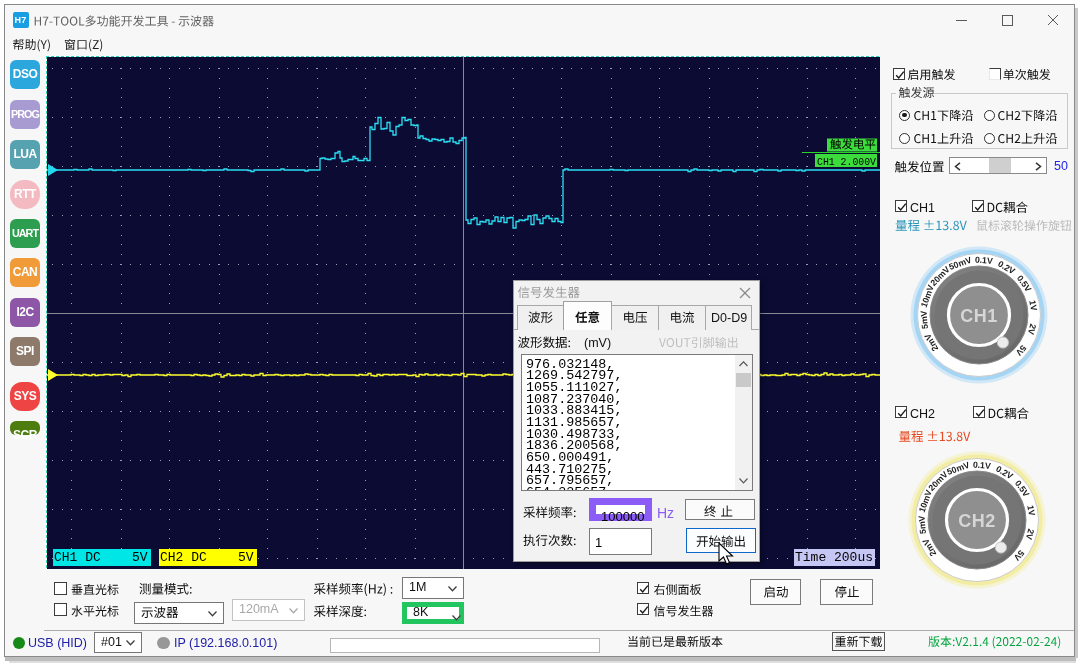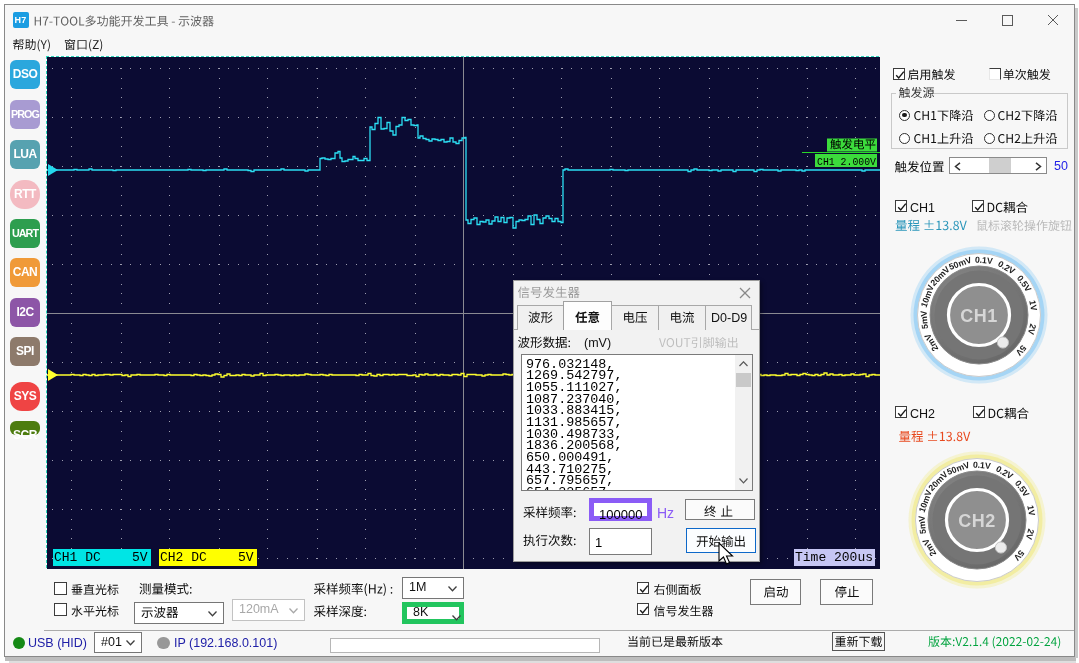--- a/index.html
+++ b/index.html
@@ -64,21 +64,21 @@
     <div style="position:absolute;right:0;top:0;width:17px;height:135px;background:#f1f1f1">
       <svg style="position:absolute;left:4px;top:6px" width="9" height="6" viewBox="0 0 9 6">
         <polyline points="0.5,5 4.5,0.8 8.5,5" fill="none" stroke="#5a5a5a" stroke-width="1.2"></polyline>
       </svg>
       <div style="position:absolute;left:1px;top:18px;width:15px;height:14px;background:#c9c9c9"></div>
       <svg style="position:absolute;left:4px;top:123px" width="9" height="6" viewBox="0 0 9 6">
         <polyline points="0.5,0.5 4.5,4.8 8.5,0.5" fill="none" stroke="#5a5a5a" stroke-width="1.2"></polyline>
       </svg>
     </div>
   </div>
-<div style="position:absolute;left:589px;top:498px;width:63px;height:23px;border:5px solid #8b5cf6;background:#fff">
+<div style="position:absolute;left:589px;top:498px;width:63px;height:23px;border:7px solid #8b5cf6;background:#fff">
     <div class="t" style="left:5px;top:4px;font-size:13px;color:#000">100000</div>
   </div>
 <div class="t" style="left:657px;top:505px;font-size:14px;color:#8b5cf6">Hz</div>
 <div style="position:absolute;left:685px;top:499px;width:70px;height:21px;border:1px solid #7a7a7a;background:#fbfbfb"></div>
 <div style="position:absolute;left:589px;top:528px;width:63px;height:27px;border:1px solid #7a7a7a;background:#fff">
     <div class="t" style="left:5px;top:6px;font-size:13px;color:#000">1</div>
   </div>
 <div style="position:absolute;left:686px;top:528px;width:70px;height:25px;border:1.5px solid #0d68c9;background:#fbfdff"></div>
 <svg style="position:absolute;left:716px;top:542px;z-index:40" width="22" height="24" viewBox="0 0 22 24">
     <path d="M3,1 L3,19 L7.5,15 L10.5,22 L13.5,20.5 L10.5,14 L16.5,14 Z" fill="#fff" stroke="#000" stroke-width="1.1"></path>

